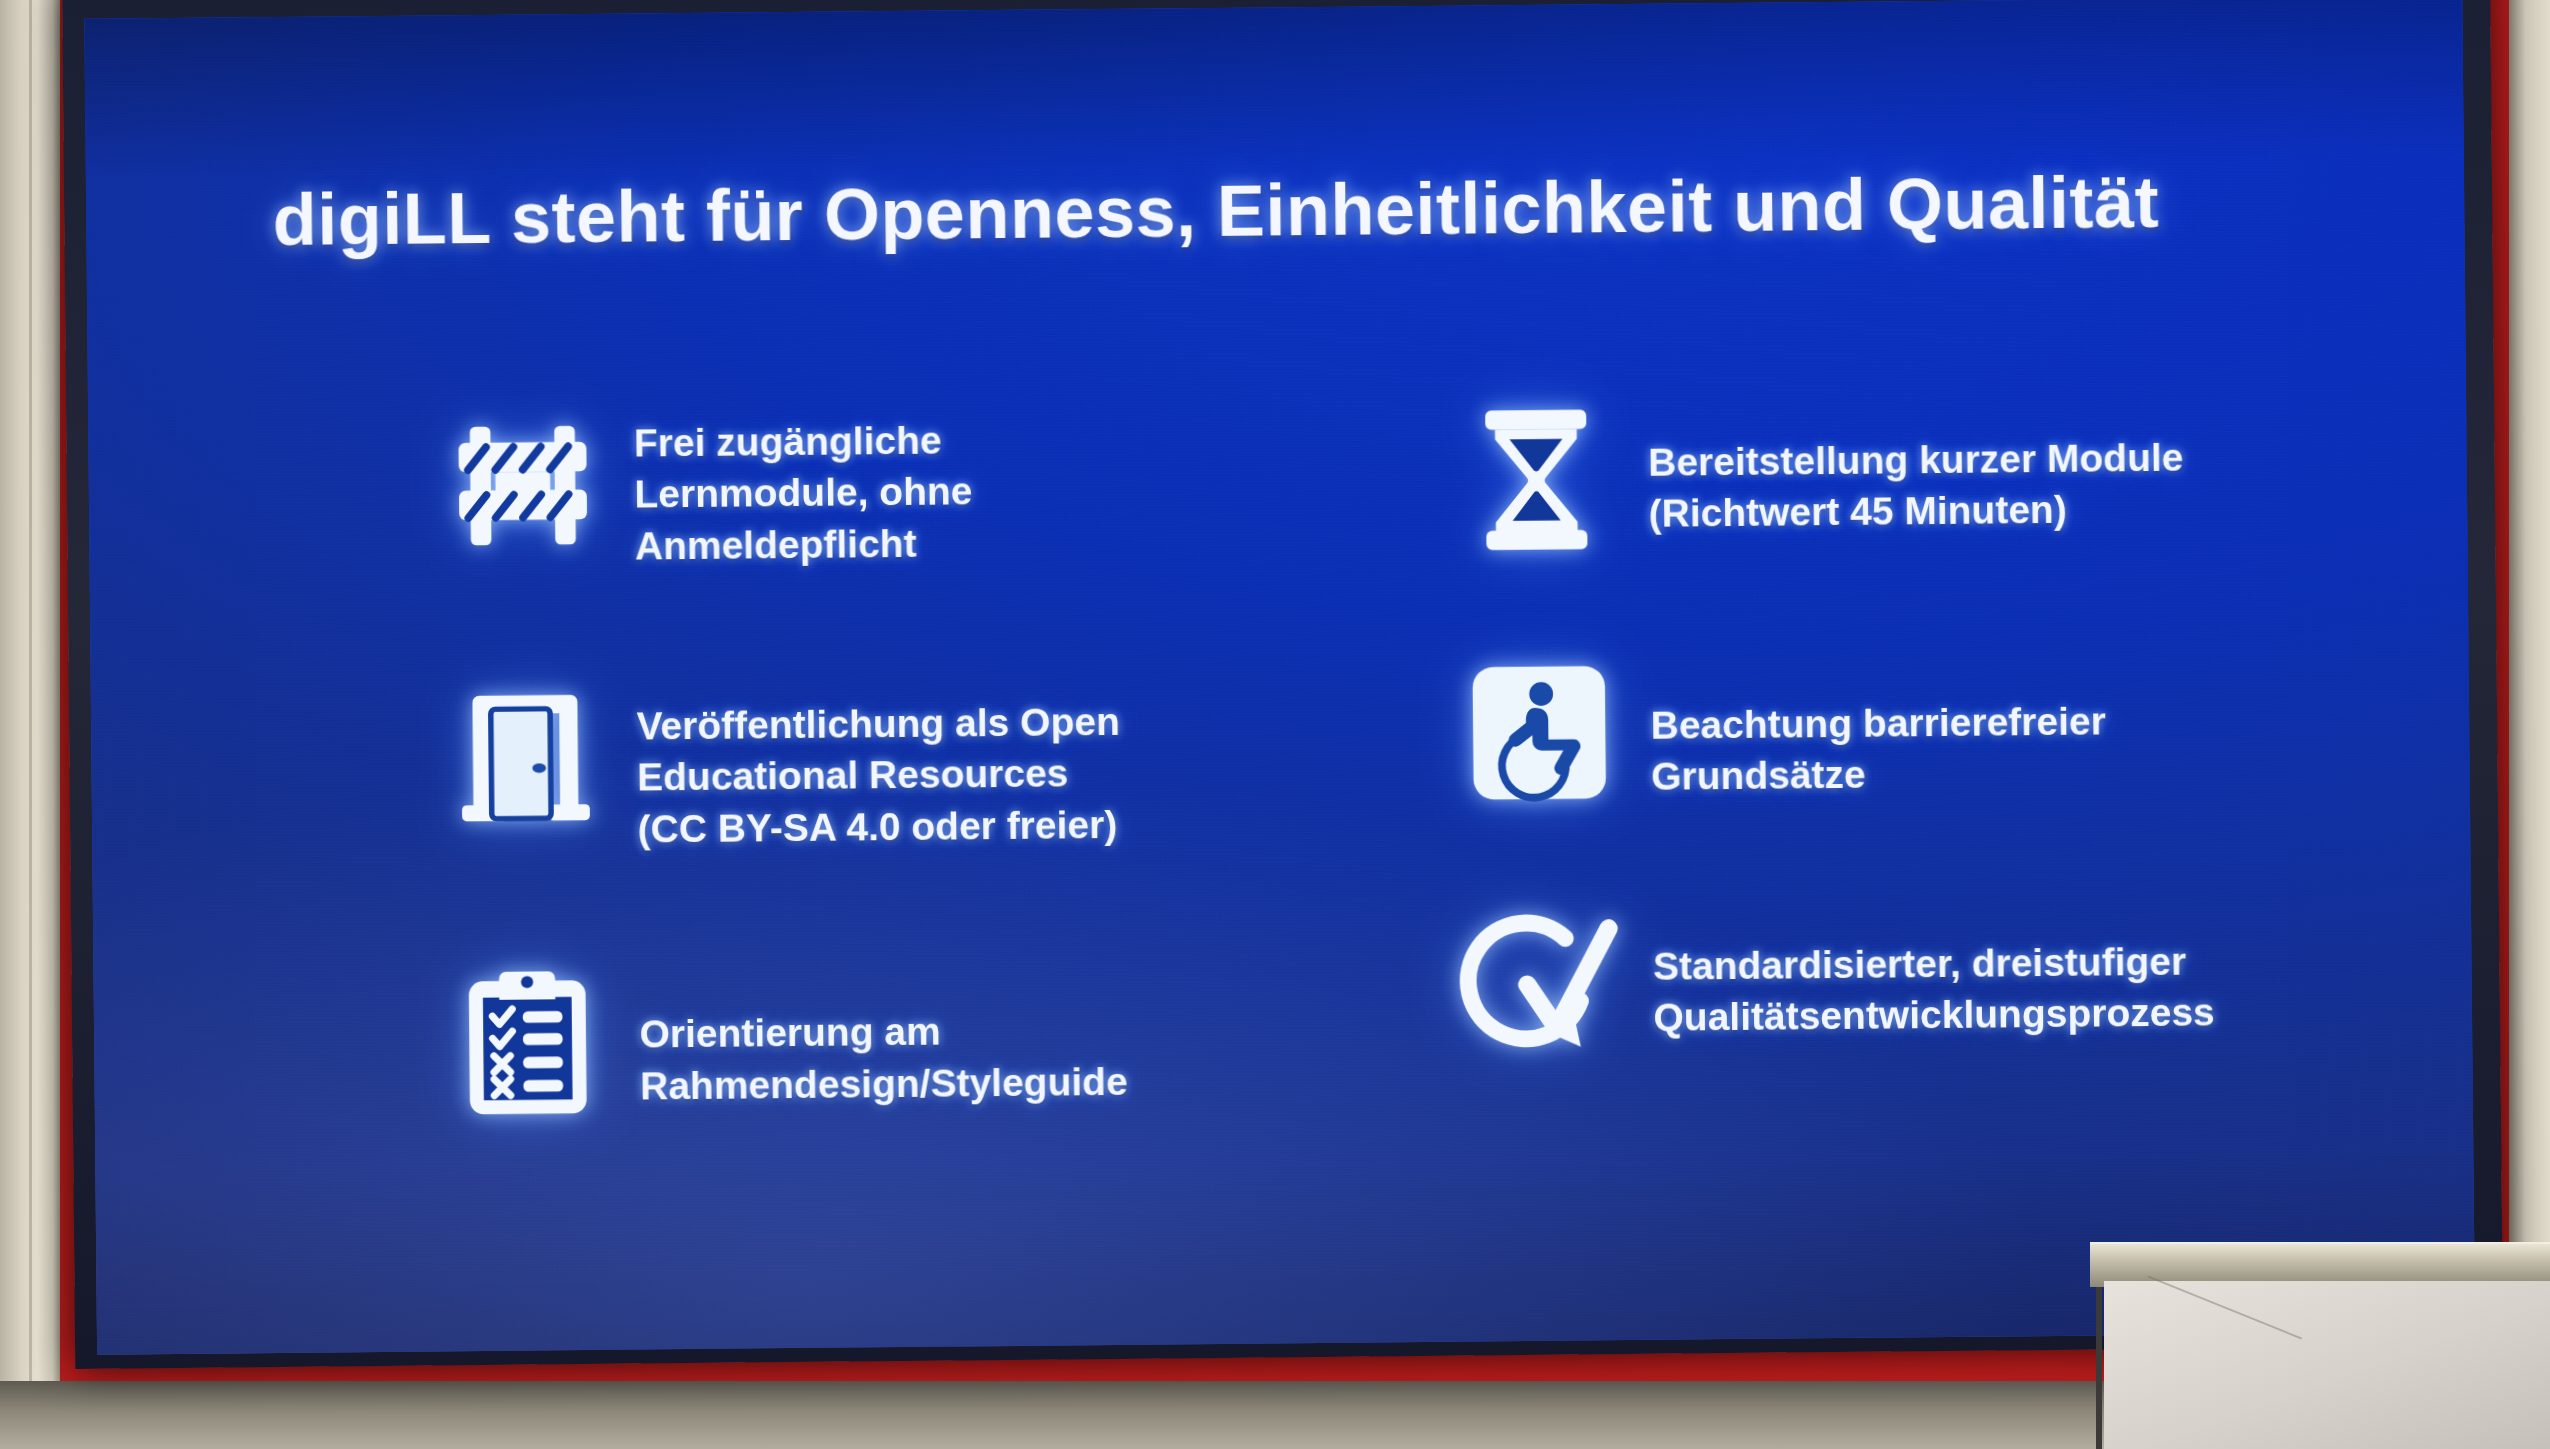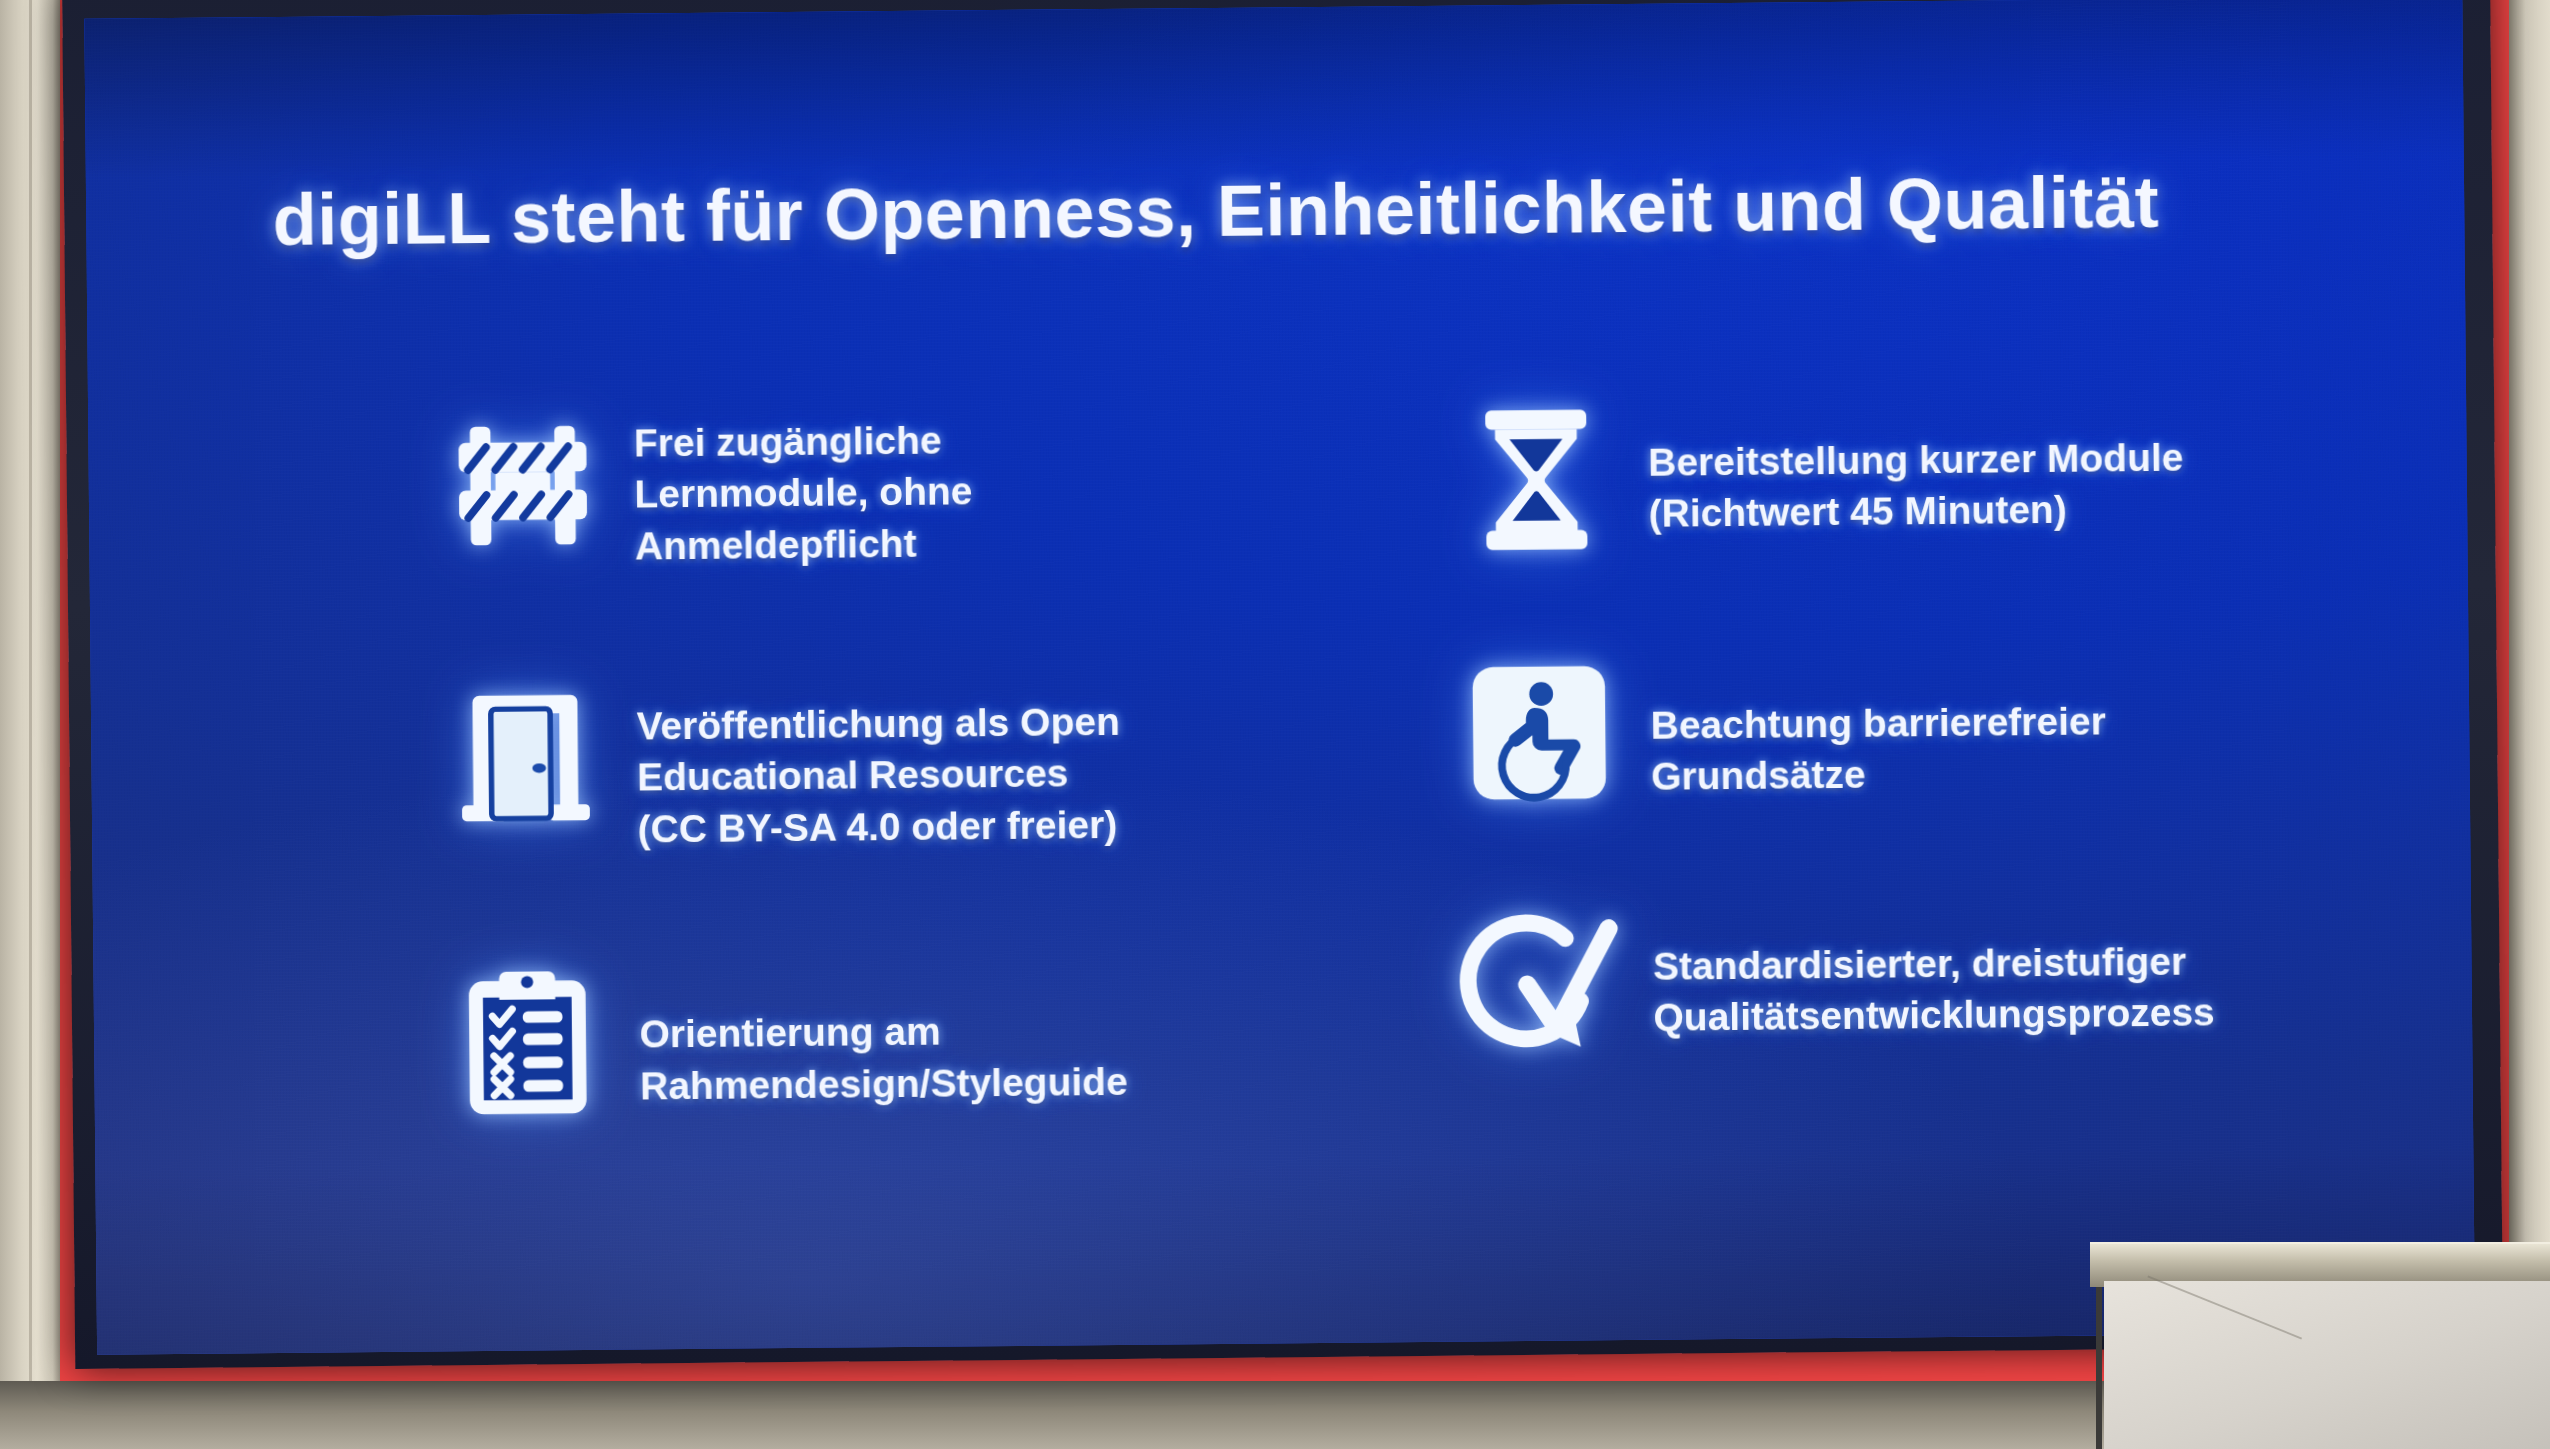--- a/index.html
+++ b/index.html
@@ -1,19 +1,19 @@
 <!DOCTYPE html>
 <html><head>
 <meta charset="utf-8">
 <style>
   html,body{margin:0;padding:0;background:#111;}
   body{width:2550px;height:1449px;overflow:hidden;font-family:"Liberation Sans",sans-serif;}
 
   
-  #scene{position:relative;width:2550px;height:1449px;overflow:hidden;background:#ef4444;}
+  #scene{position:relative;width:2550px;height:1449px;overflow:hidden;background:#b91c1c;}
 
   
   .wall-left{position:absolute;left:0;top:0;width:60px;height:1449px;
     background:linear-gradient(90deg,#b9b3a4 0%,#d8d2c2 35%,#e6e0d0 62%,#cdc7b7 88%,#9b9486 100%);}
   .wall-left::after{content:"";position:absolute;left:29px;top:0;width:2.9px;height:1449px;
     background:rgba(120,112,96,.35);}
   .wall-right{position:absolute;right:0;top:0;width:41px;height:1449px;
     background:linear-gradient(90deg,#8d8778 0%,#cfc9ba 40%,#e2dccc 100%);}
   .wall-bottom{position:absolute;left:0;bottom:0;width:2550px;height:68px;
     background:linear-gradient(180deg,#5e5a52 0%,#8e887a 45%,#b3ad9f 100%);}

